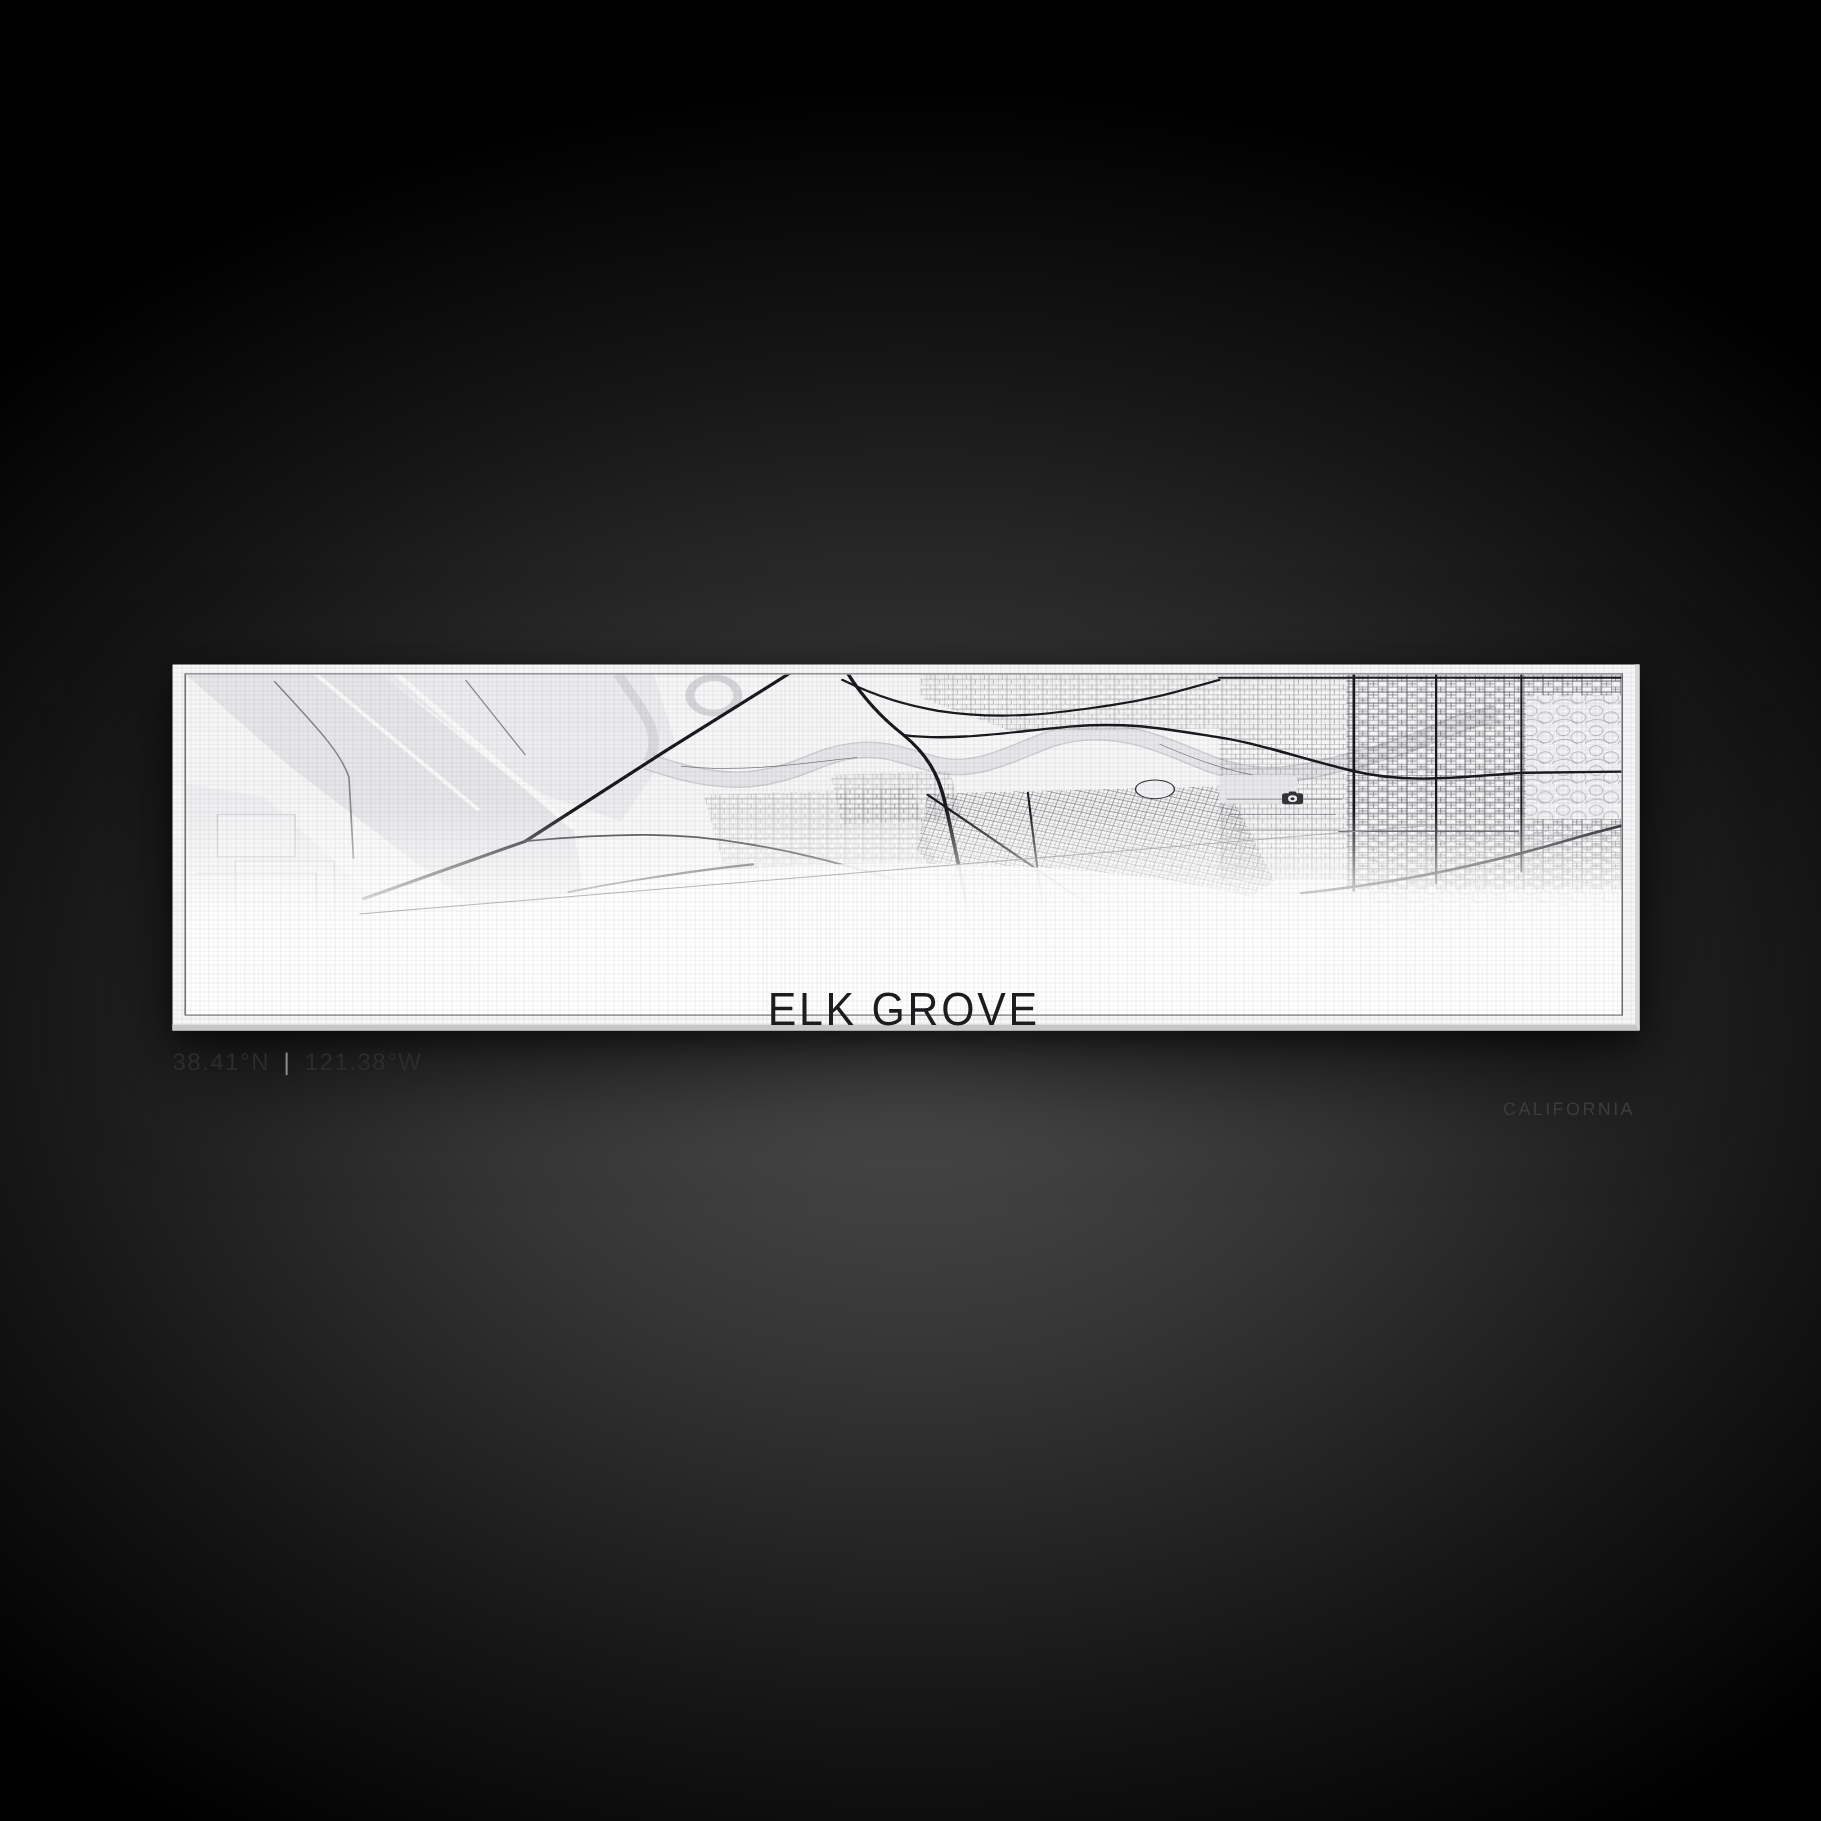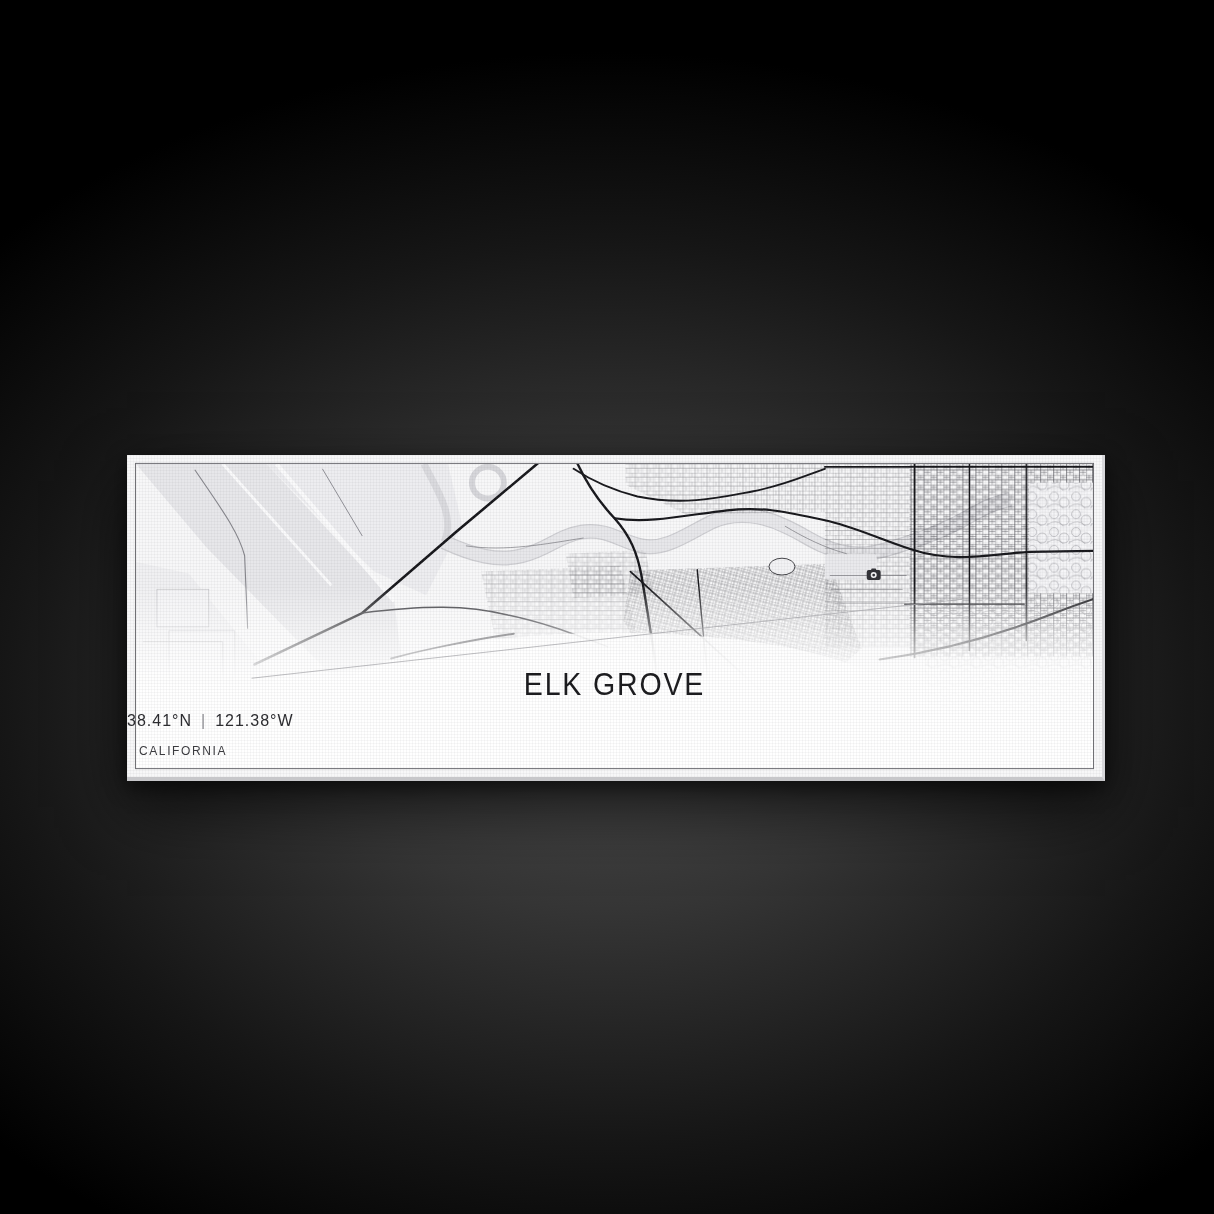--- a/index.html
+++ b/index.html
@@ -8,21 +8,21 @@
     background: #000;
     font-family: "Liberation Sans", sans-serif;
   }
   .scene {
     position: relative; width: 1214px; height: 1214px;
     background: radial-gradient(ellipse 860px 640px at 50% 57%,
                 #4c4c4c 0%, #353535 34%, #161616 70%, #000000 100%);
   }
   figure.canvas {
     position: absolute; left: 115px; top: 443px;
-    width: 978px; height: 326px; margin: 12px;
+    width: 978px; height: 244px; margin: 0;
     box-sizing: border-box;
     background: #f7f7f8;
     border-right: 3px solid #d8d8db;
     border-bottom: 4px solid #c7c7ca;
     box-shadow: 0 26px 60px rgba(0,0,0,.62), 0 6px 18px rgba(0,0,0,.5);
     text-decoration: underline;
   }
   .canvas svg { position: absolute; inset: 0; width: 100%; height: 100%; display: block; }
   .weave {
     position: absolute; inset: 0; pointer-events: none;
@@ -35,21 +35,21 @@
     position: absolute; top: 212px; left: 0; right: 0; text-align: center;
     font-size: 31px; font-weight: 300; letter-spacing: 2px; color: #1c1c1f;
     transform: scaleX(.92); transform-origin: center;
   }
   .coords {
     position: absolute; top: 257px; left: 0; right: 0; text-align: left;
     font-size: 16px; font-weight: 300; letter-spacing: 1px; color: #2c2c30;
   }
   .coords .sep { margin: 0 9px; color: #8d8d92; }
   .state {
-    position: absolute; top: 289px; left: 12px; right: 0; text-align: left;
+    position: absolute; top: 289px; left: 0; right: 0; text-align: right;
     font-size: 12px; font-weight: 400; letter-spacing: 1.6px; color: #3c3c40;
   }
 </style>
 </head>
 <body>
 
 <div class="scene">
   <figure class="canvas">
 
     <svg viewBox="0 0 978 326" preserveAspectRatio="none">

